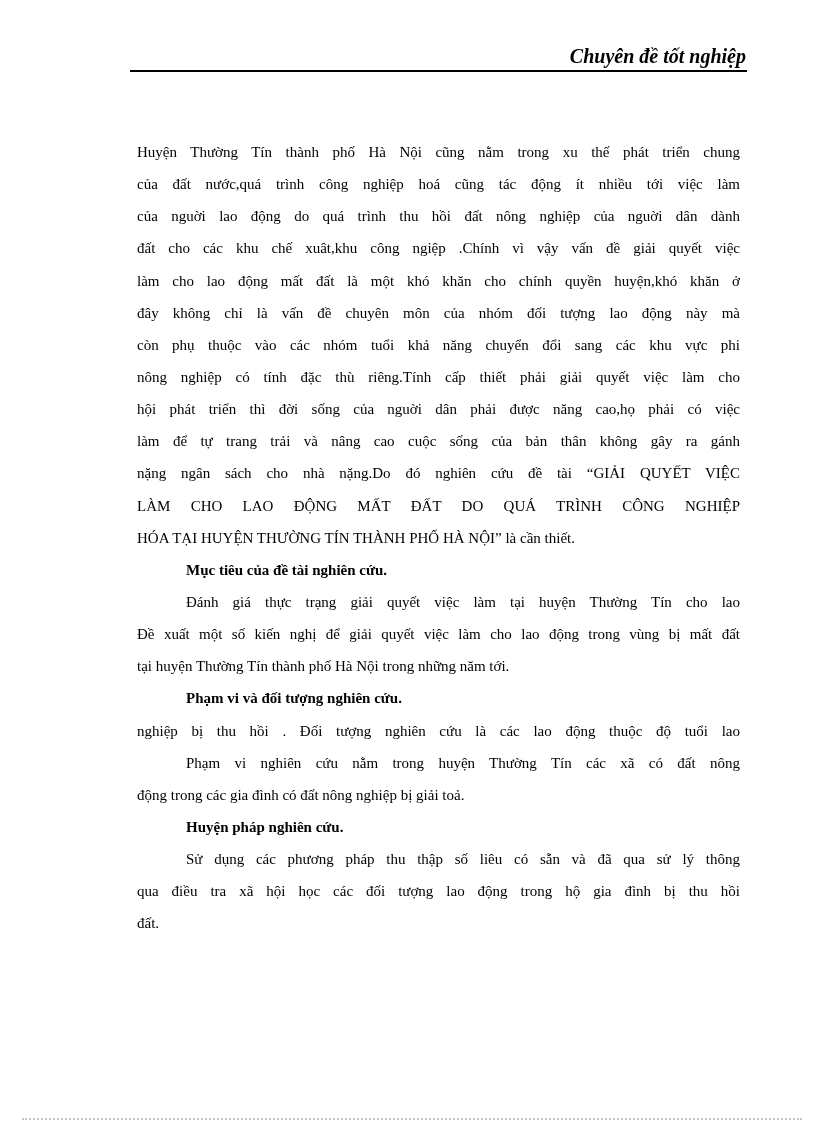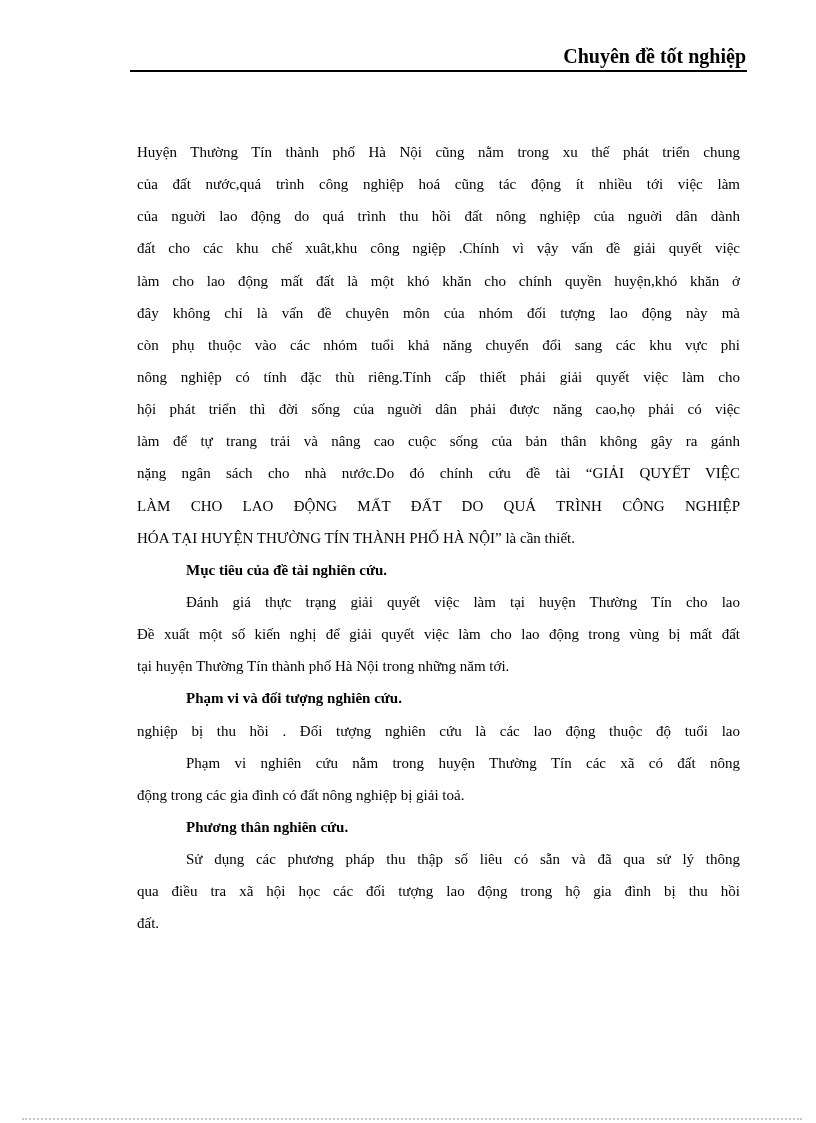--- a/index.html
+++ b/index.html
@@ -14,20 +14,21 @@
   }
   .header {
     position: absolute;
     top: 44px;
     left: 130px;
     width: 616px;
     text-align: right;
     font-size: 20px;
     line-height: 24px;
     font-weight: bold;
+    font-style: italic;
   }
   .header-rule {
     position: absolute;
     top: 70px;
     left: 130px;
     width: 617px;
     height: 2px;
     background: #000000;
   }
   .bodytext {
@@ -68,32 +69,32 @@
     <div class="ln j">Huyện Thường Tín thành phố Hà Nội cũng nằm trong xu thế phát triển chung</div>
     <div class="ln j">của đất nước,quá trình công nghiệp hoá cũng tác động ít nhiều tới việc làm</div>
     <div class="ln j">của nguời lao động do quá trình thu hồi đất nông nghiệp của nguời dân dành</div>
     <div class="ln j">đất cho các khu chế xuât,khu công ngiệp .Chính vì vậy vấn đề giải quyết việc</div>
     <div class="ln j">làm cho lao động mất đất là một khó khăn cho chính quyền huyện,khó khăn ở</div>
     <div class="ln j">đây không chỉ là vấn đề chuyên môn của nhóm đối tượng lao động này  mà</div>
     <div class="ln j">còn phụ thuộc vào các nhóm tuổi khả năng chuyển đổi sang các khu vực phi</div>
     <div class="ln j">nông nghiệp có tính đặc thù riêng.Tính cấp thiết phải giải quyết việc làm cho</div>
     <div class="ln j">hội phát triển thì đời sống của nguời dân phải được năng cao,họ phải có việc</div>
     <div class="ln j">làm  để tự trang trải và nâng cao cuộc sống của bản thân không gây ra gánh</div>
-    <div class="ln j">nặng ngân sách cho nhà nước.Do đó chính  cứu đề tài “GIẢI QUYẾT VIỆC</div>
+    <div class="ln j">nặng ngân sách cho nhà nặng.Do đó nghiên  cứu đề tài “GIẢI QUYẾT VIỆC</div>
     <div class="ln j">LÀM  CHO LAO ĐỘNG MẤT ĐẤT DO QUÁ TRÌNH CÔNG NGHIỆP</div>
     <div class="ln">HÓA TẠI HUYỆN  THƯỜNG TÍN THÀNH PHỐ HÀ NỘI” là cần thiết.</div>
     <div class="ln ind b">Mục tiêu của đề tài nghiên cứu.</div>
     <div class="ln ind j">Đánh giá thực trạng giải quyết việc làm tại huyện Thường Tín cho lao</div>
     <div class="ln j">Đề xuất một số kiến nghị để giải quyết việc làm cho lao động trong vùng bị mất đất</div>
     <div class="ln">tại huyện Thường Tín thành phố Hà Nội trong những năm tới.</div>
     <div class="ln ind b">Phạm vi và đối tượng nghiên cứu.</div>
     <div class="ln j">nghiệp bị thu hồi . Đối tượng nghiên cứu là các lao động thuộc độ tuổi lao</div>
     <div class="ln ind j">Phạm vi nghiên cứu nằm trong huyện Thường Tín các xã có đất nông</div>
     <div class="ln">động trong các gia đình có đất nông nghiệp bị giải toả.</div>
-    <div class="ln ind b">Phương thân nghiên cứu.</div>
+    <div class="ln ind b">Huyện pháp nghiên cứu.</div>
     <div class="ln ind j">Sử dụng các phương pháp thu thập số liêu có sẵn và đã qua sử lý thông</div>
     <div class="ln j">qua điều tra xã hội học các đối tượng lao động trong hộ gia đình bị thu hồi</div>
     <div class="ln">đất.</div>
   </div>
 
   <div class="footer-dots"></div>
 
 </div>
 
 </body></html>

